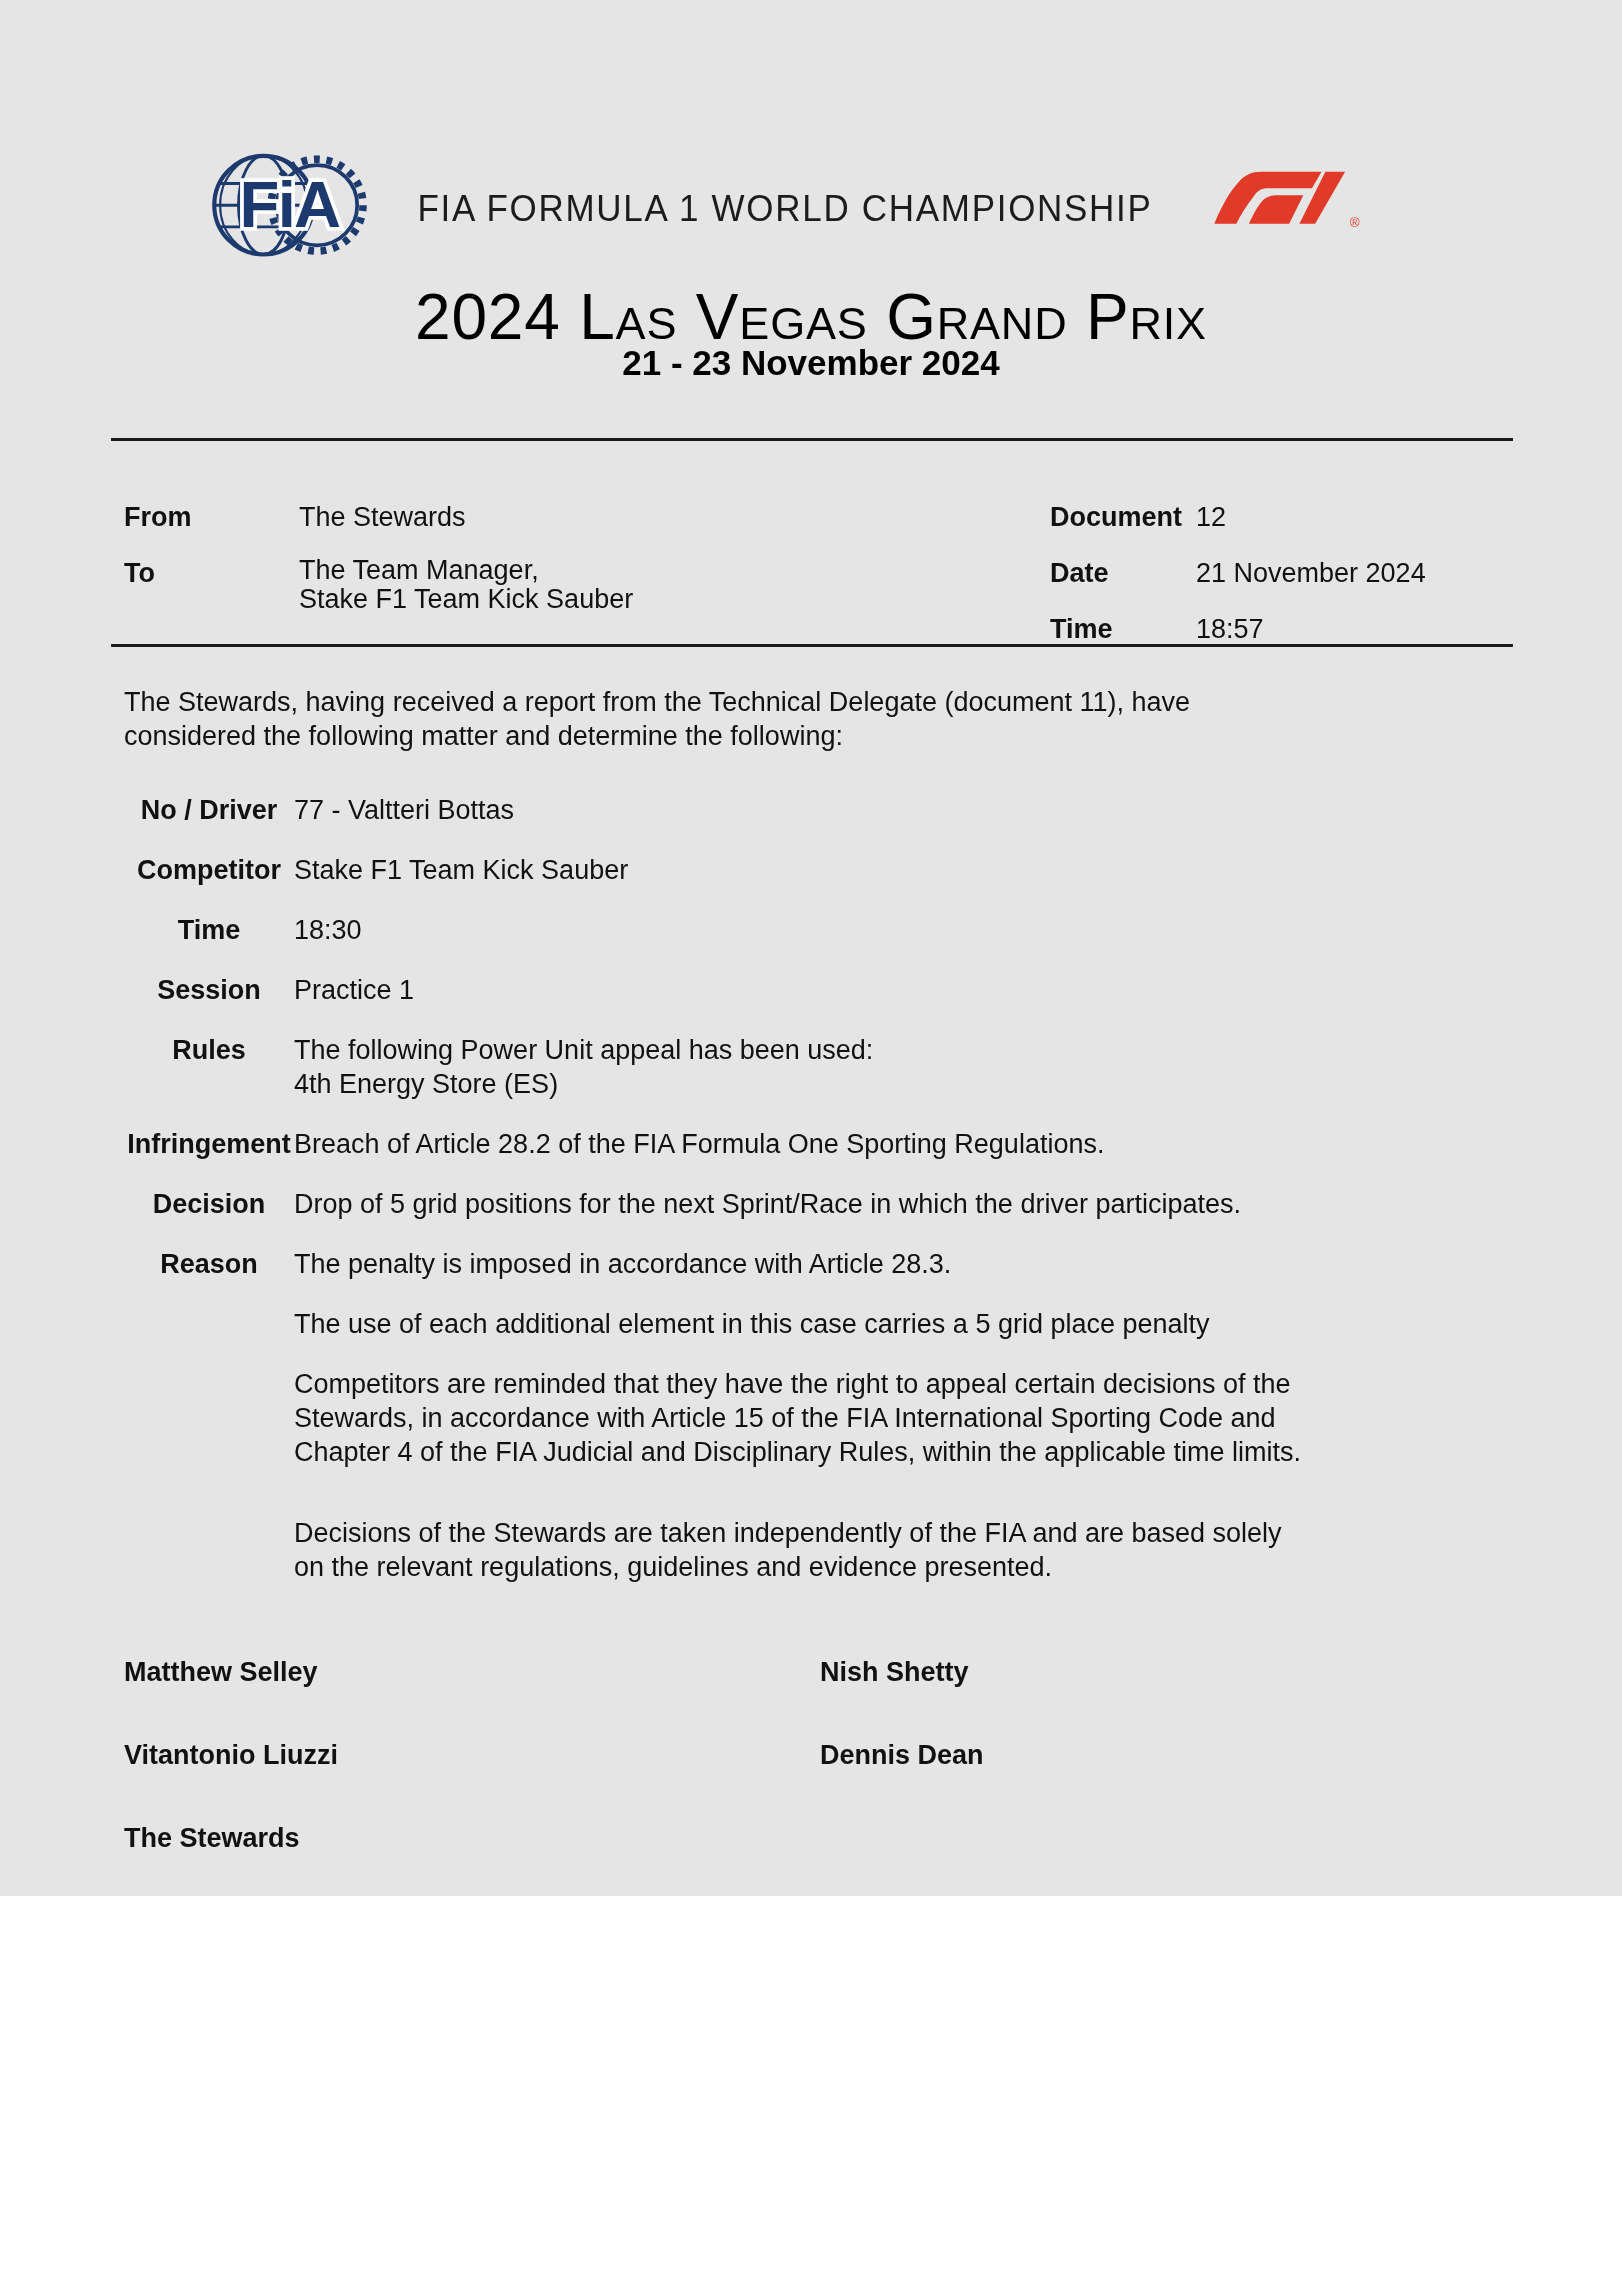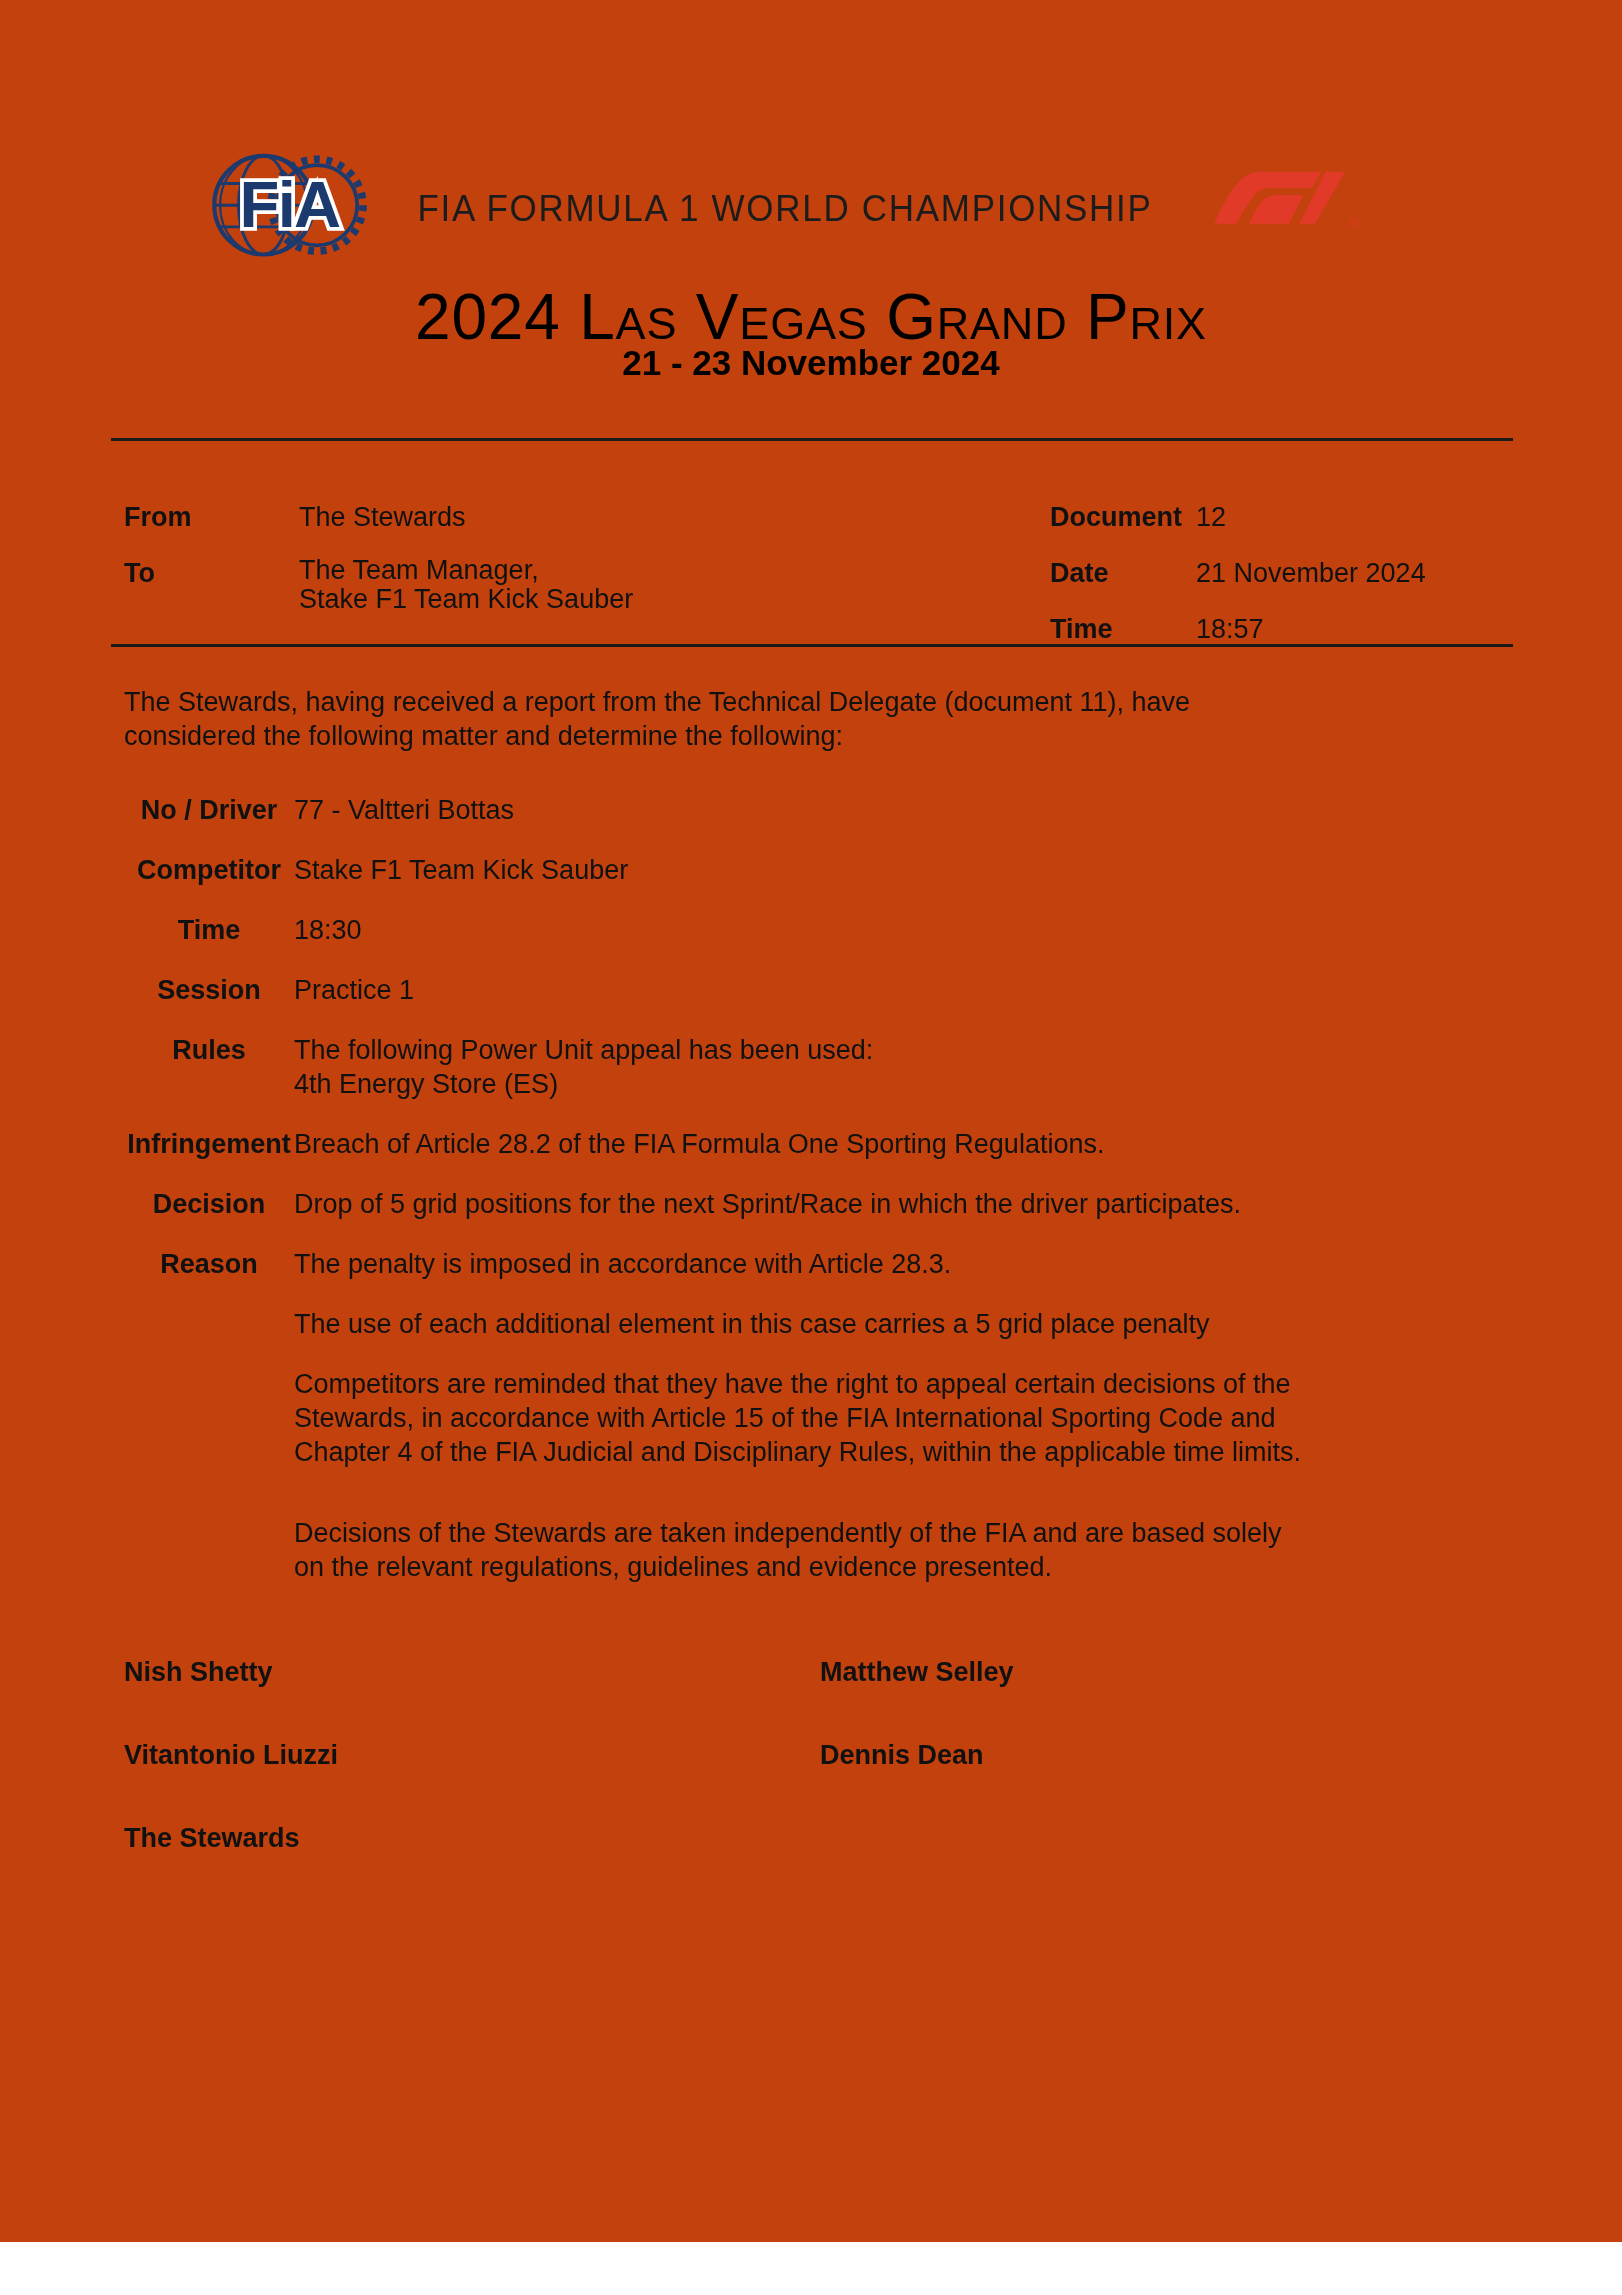--- a/index.html
+++ b/index.html
@@ -1,20 +1,20 @@
 <!DOCTYPE html>
 <html style="font-size:13.4px"><head>
 <meta charset="utf-8">
 <style>
   html,body { margin:0; padding:0; background:#ffffff; }
   .page {
     position: relative;
     width: 1622px;
-    height: 2242px;
-    background: #c2410c;
+    height: 1896px;
+    background: #e5e5e5;
     font-family: "Liberation Sans", sans-serif;
     color: #111111;
     overflow: hidden;
   }
   
   .fia-logo { position:absolute; left:210px; top:150px; width:159px; height:112px; }
   .championship {
     position:absolute; left:376px; top:189px; width:818px;
     text-align:center;
     font-size:35px; font-weight:300; letter-spacing:1.7px;
@@ -185,22 +185,22 @@
         <p class="preline">The use of each additional element in this case carries a 5 grid place penalty</p>
         <p class="preline">Competitors are reminded that they have the right to appeal certain decisions of the
 Stewards, in accordance with Article 15 of the FIA International Sporting Code and
 Chapter 4 of the FIA Judicial and Disciplinary Rules, within the applicable time limits.</p>
         <p class="preline spaced">Decisions of the Stewards are taken independently of the FIA and are based solely
 on the relevant regulations, guidelines and evidence presented.</p>
       </div>
     </div>
 
     <div class="signatures">
+      <div class="sig">Matthew Selley</div>
       <div class="sig">Nish Shetty</div>
-      <div class="sig">Matthew Selley</div>
       <div class="sig">Vitantonio Liuzzi</div>
       <div class="sig">Dennis Dean</div>
       <div class="sig">The Stewards</div>
       <div></div>
     </div>
 
   </div>
 </div>
 
 

